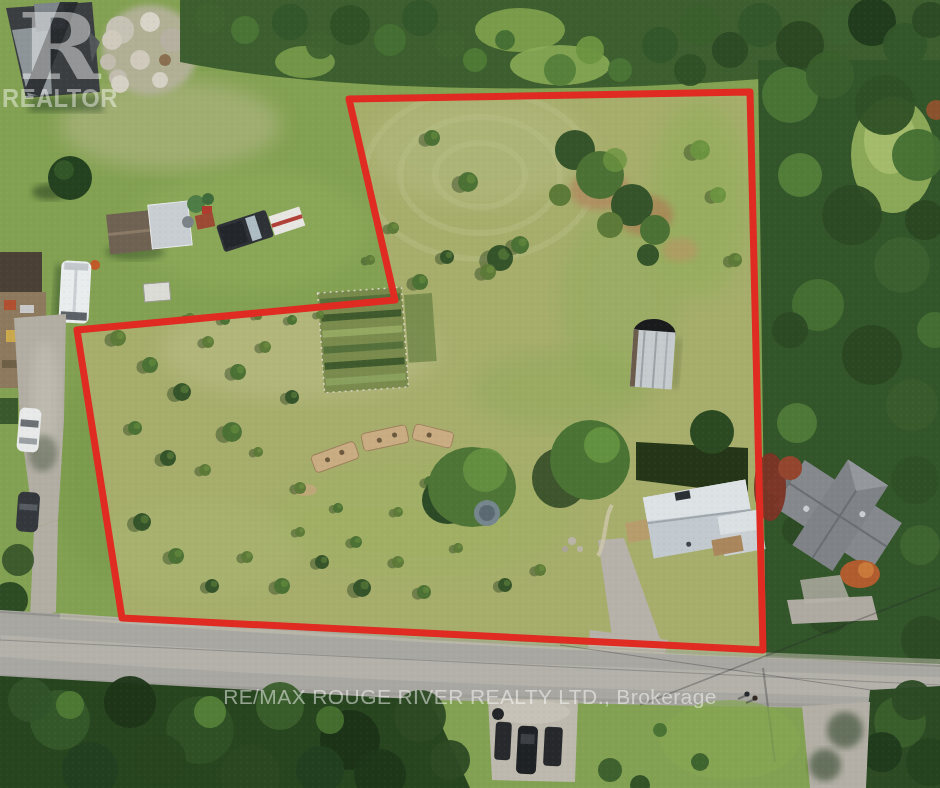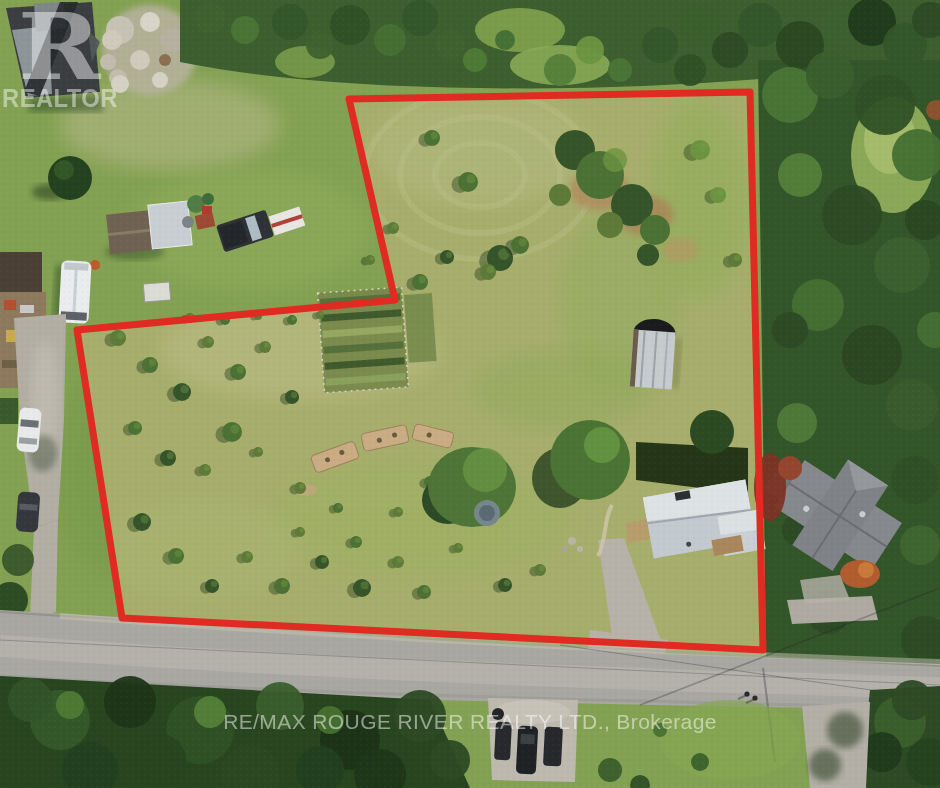--- a/index.html
+++ b/index.html
@@ -2,21 +2,21 @@
 <html><head>
 <meta charset="utf-8">
 <style>
   html,body{margin:0;padding:0;background:#1a1a1a;}
   .stage{position:relative;width:940px;height:788px;overflow:hidden;font-family:"Liberation Sans",sans-serif;}
   .stage svg{display:block;}
   .wm{position:absolute;color:rgba(255,255,255,.45);user-select:none;pointer-events:none;}
   #wm-realtor{left:18px;top:2px;width:150px;}
   #wm-realtor .big-r{display:block;font-family:"DejaVu Serif",serif;font-weight:bold;font-size:92px;line-height:.98;transform:scaleX(1.08);transform-origin:left top;}
   #wm-realtor .word{display:block;font-weight:bold;font-size:25px;letter-spacing:.5px;margin-top:-8px;margin-left:-16px;transform:scaleX(.95);transform-origin:left top;}
-  #wm-brokerage{left:50%;top:710px;transform:translateX(-50%);font-size:21px;letter-spacing:.4px;white-space:nowrap;color:rgba(255,255,255,.5);}
+  #wm-brokerage{left:50%;top:685px;transform:translateX(-50%);font-size:21px;letter-spacing:.4px;white-space:nowrap;color:rgba(255,255,255,.5);}
   .bnd{fill:none;stroke:#df2b22;stroke-width:7;stroke-linejoin:round;stroke-linecap:round;}
 </style>
 </head>
 <body>
 
 <div class="stage">
 <svg width="940" height="788" viewBox="0 0 940 788">
   <defs>
     <filter id="b3">
           <feGaussianBlur stdDeviation="3"></feGaussianBlur>

